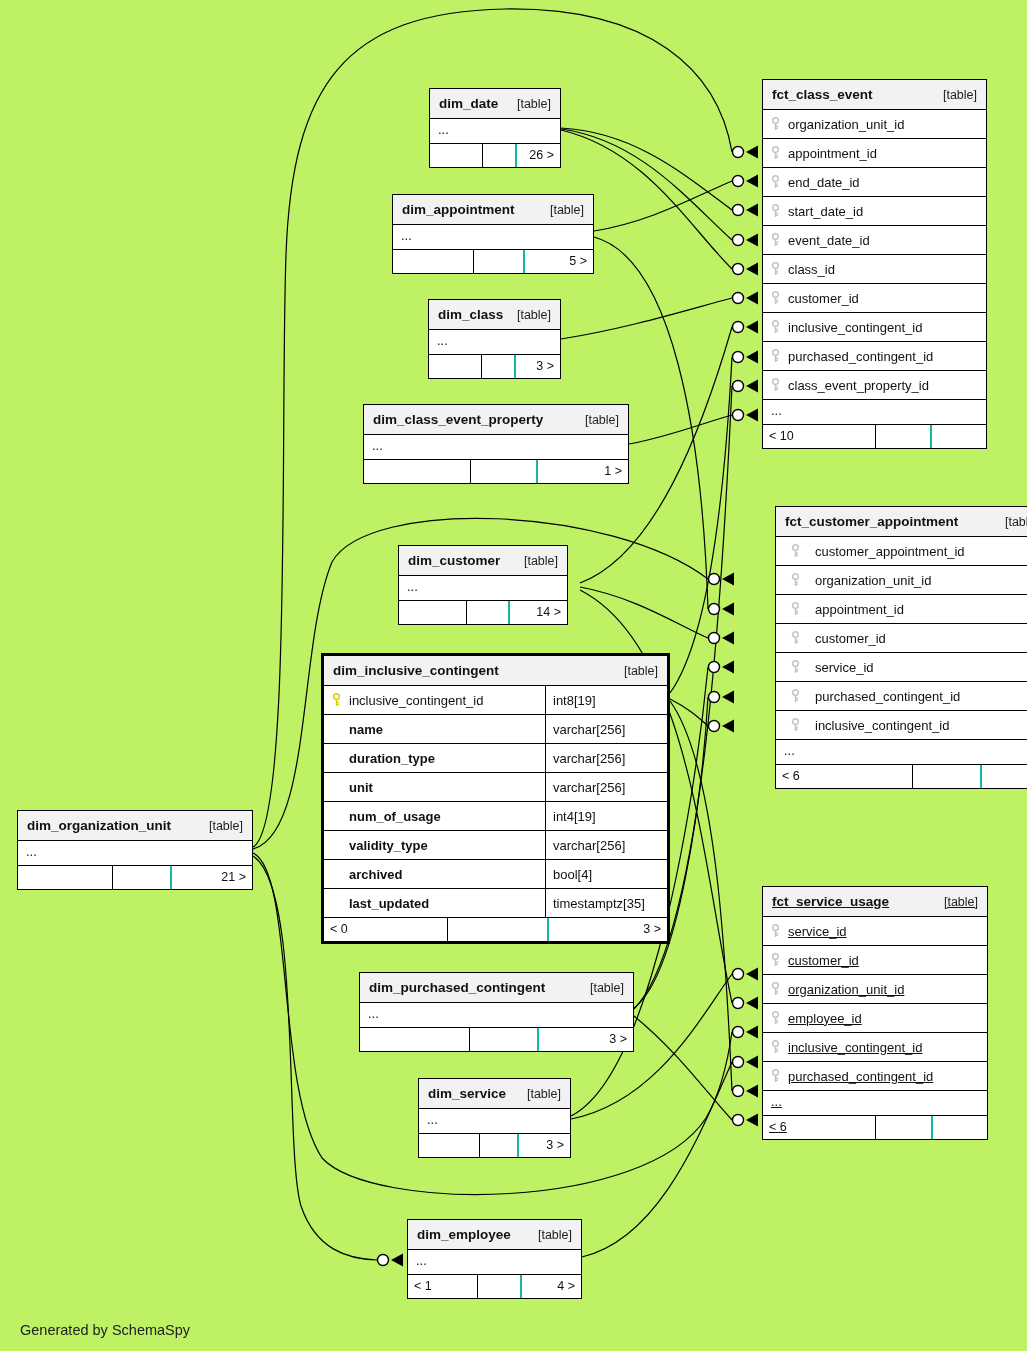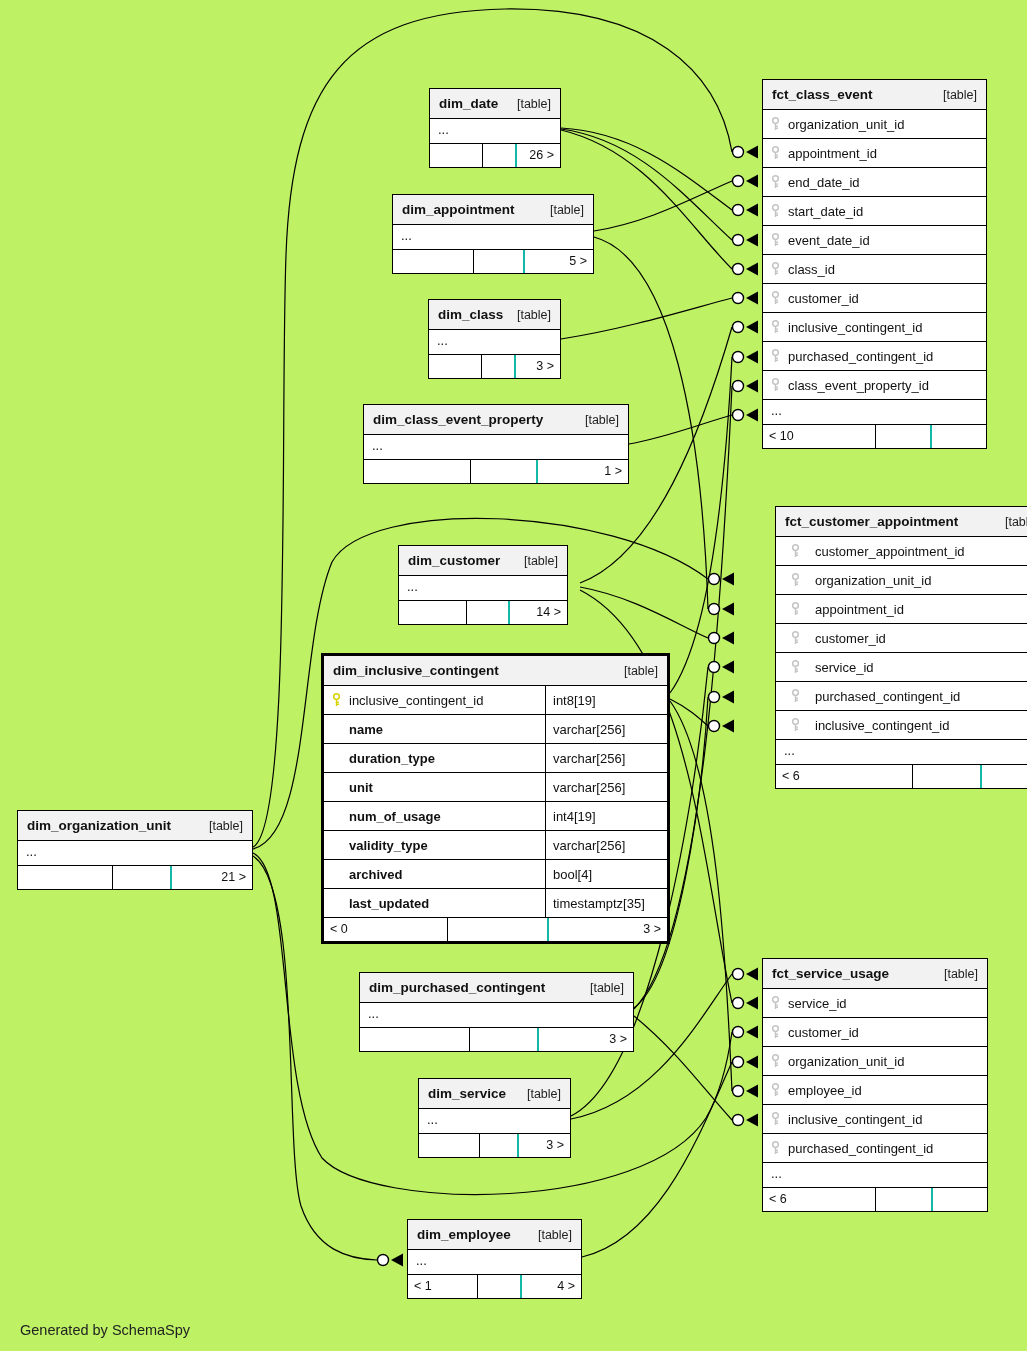--- a/index.html
+++ b/index.html
@@ -388,21 +388,21 @@
     <span class="cname" style="margin-left:14px">inclusive_contingent_id</span>
   </div>
   <div class="dots">...</div>
   <div class="ftr fctcells">
     <span class="fl">&lt; 6</span>
     <span class="fm"></span>
     <span class="fr"></span>
   </div>
 </div>
 
-<div class="tbl" style="left:762px;top:958px;width:226px;">
+<div class="tbl" style="left:762px;top:886px;width:226px;text-decoration:underline;">
   <div class="hdr">
     <span class="tname">fct_service_usage</span>
     <span class="badge">[table]</span>
   </div>
   <div class="row">
     <svg class="key fk" viewBox="0 0 12 17" width="11" height="16">
           <use href="#keyicon"></use>
         </svg>
     <span class="cname">service_id</span>
   </div>

